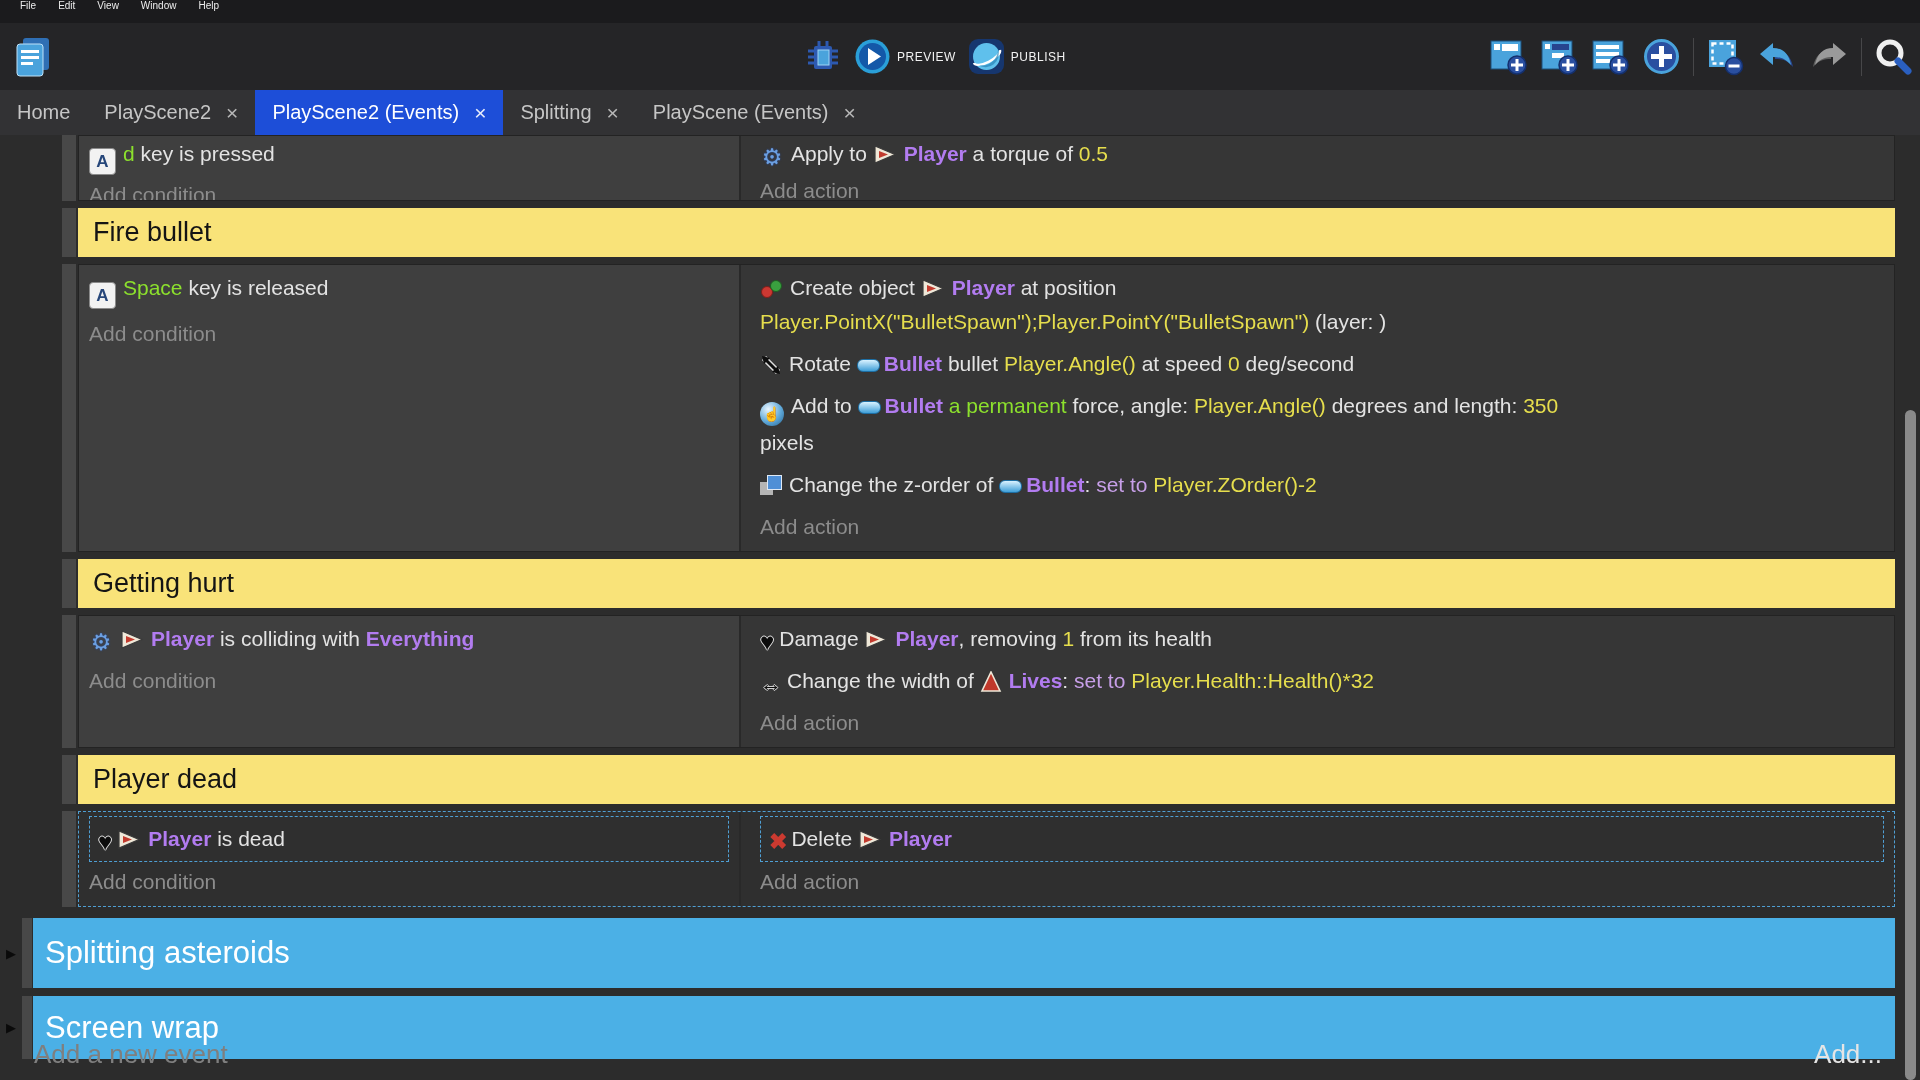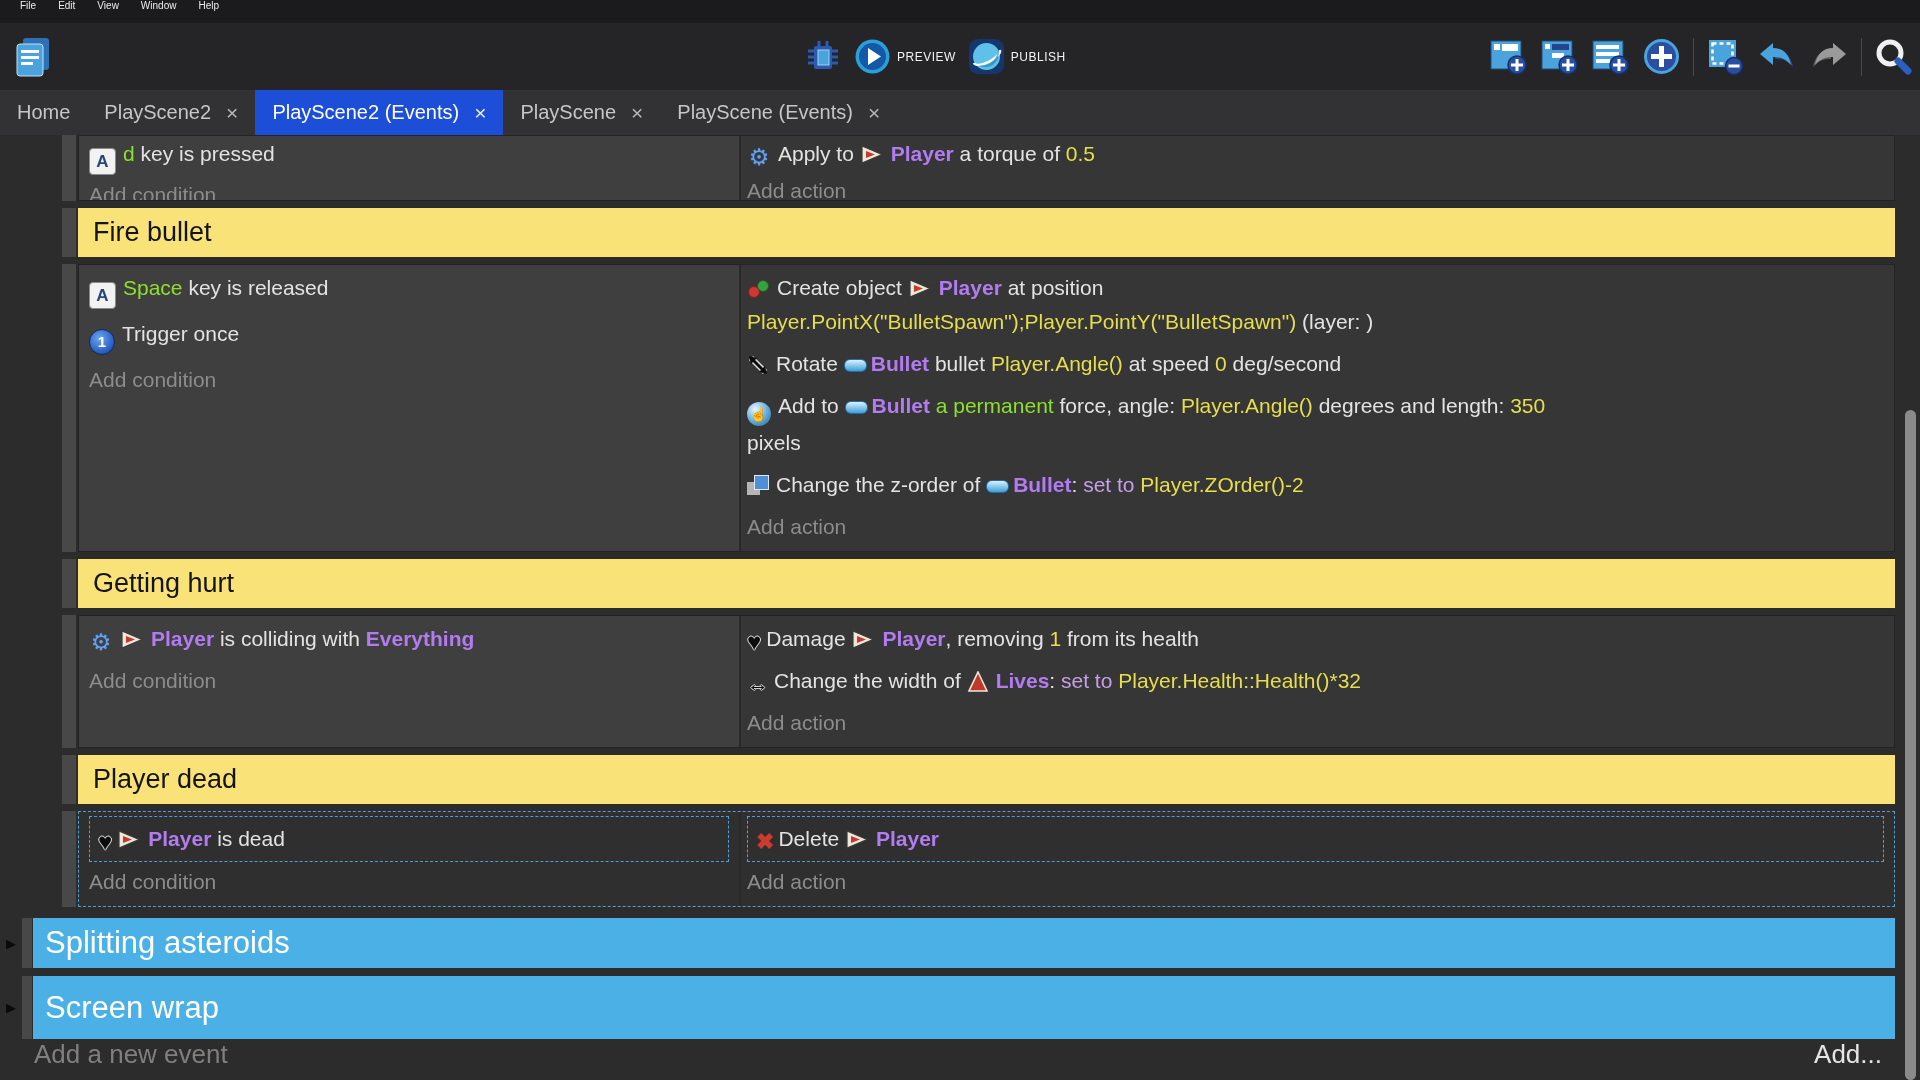--- a/index.html
+++ b/index.html
@@ -26,39 +26,39 @@
   .tab{display:flex;align-items:center;padding:0 17px;gap:15px;cursor:pointer}
   .tab.active{background:#1d4ed8;color:#fff}
   .tab .close{font-size:21px;line-height:1;color:inherit;opacity:.9}
   
   .sheet{position:relative;height:945px;background:#2c2c2c}
   #rows{position:absolute;top:0;left:0;right:0}
   .row{display:flex;margin:0 25px 7px 62px}
   .row .handle{width:14px;background:#484848;margin-right:2px;flex:none;cursor:grab}
   .evt-body{flex:1;display:flex;border:1px solid #232323;background:#3f3f3f}
   .cond{width:640px;flex:none;background:#3f3f3f;padding:6px 10px 5px 10px}
-  .act{flex:1;background:#363636;border-left:2px solid #292929;padding:6px 10px 5px 6px}
+  .act{flex:1;background:#363636;border-left:2px solid #292929;padding:6px 10px 5px 19px}
   .ln{font-size:21px;line-height:34px;margin-bottom:8px}
   .ln:last-child{margin-bottom:2px}
   .row.evt-clip .evt-body{height:64px;overflow:hidden}
   .row.evt-clip .cond,.row.evt-clip .act{padding-top:1px}
   .row.evt-clip .ln{margin-bottom:3px}
   
   .row.selected .evt-body{border:1px dashed #4f9fd4;background:#2f2f2f}
   .row.selected .cond,.row.selected .act{background:#2f2f2f;padding-top:4px}
   .row.selected{margin-bottom:11px}
   .selwrap{border:1px dashed #4f9fd4;padding:5px 8px;margin-bottom:3px}
   
   .row.comment .comment-body{flex:1;background:#f9e379;color:#141414;font-size:27px;display:flex;align-items:center;padding-left:15px;height:49px}
   
   .row.group{margin-left:6px;margin-bottom:8px}
   .row.group .tri{width:16px;flex:none;display:flex;align-items:center;justify-content:flex-start;color:#0a0a0a;font-size:13px;cursor:pointer}
   .row.group .handle{width:10px;margin-right:1px}
   .group-body{flex:1;background:#4bb0e6;color:#fff;font-size:31px;display:flex;align-items:center;padding-left:12px}
-  .row.group.g1 .group-body{height:50px}
+  .row.group.g1 .group-body{height:70px}
   .row.group.g2 .group-body{height:63px}
   
   .s-w{color:#e3e3e3}
   .s-g{color:#8ce02d}
   .s-obj{color:#b27cf0;font-weight:bold}
   .s-num{color:#e6de4d}
   .s-set{color:#c79fe8}
   .s-add{color:#8c8c8c;cursor:pointer}
   
   .ic{display:inline-flex;align-items:center;justify-content:center;vertical-align:-5px;margin-right:7px}
@@ -219,21 +219,21 @@
   </div>
   <div class="tab">
     <span>PlayScene2</span>
     <span class="close">×</span>
   </div>
   <div class="tab active">
     <span>PlayScene2 (Events)</span>
     <span class="close">×</span>
   </div>
   <div class="tab">
-    <span>PlayScene</span>
+    <span>Splitting</span>
     <span class="close">×</span>
   </div>
   <div class="tab">
     <span>PlayScene (Events)</span>
     <span class="close">×</span>
   </div>
 </div>
 
 <div class="sheet">
   <div id="rows">
@@ -257,21 +257,20 @@
       </div>
       <div class="row comment">
         <span class="handle"></span>
         <div class="comment-body">Fire bullet</div>
       </div>
       <div class="row evt">
         <span class="handle"></span>
         <div class="evt-body">
           <div class="cond">
             <div class="ln"><span class="ic ic-keyboard">A</span><span class="s-g">Space</span><span class="s-w"> key is released</span></div>
-            <div class="ln"><span class="ic ic-once">1</span><span class="s-w">Trigger once</span></div>
             <div class="ln s-add">Add condition</div>
           </div>
           <div class="act">
             <div class="ln"><span class="ic ic-create">
                 <svg width="23" height="23" viewBox="0 0 23 23">
                   <circle cx="7" cy="15" r="5.5" fill="#cc3832" stroke="#7e1f1b" stroke-width="1"></circle>
                   <circle cx="16" cy="9" r="5.5" fill="#3aa03f" stroke="#1e5c22" stroke-width="1"></circle>
                 </svg>
               </span><span class="s-w">Create object </span><span class="ic ic-ship">
                 <svg width="24" height="23" viewBox="0 0 24 23">

